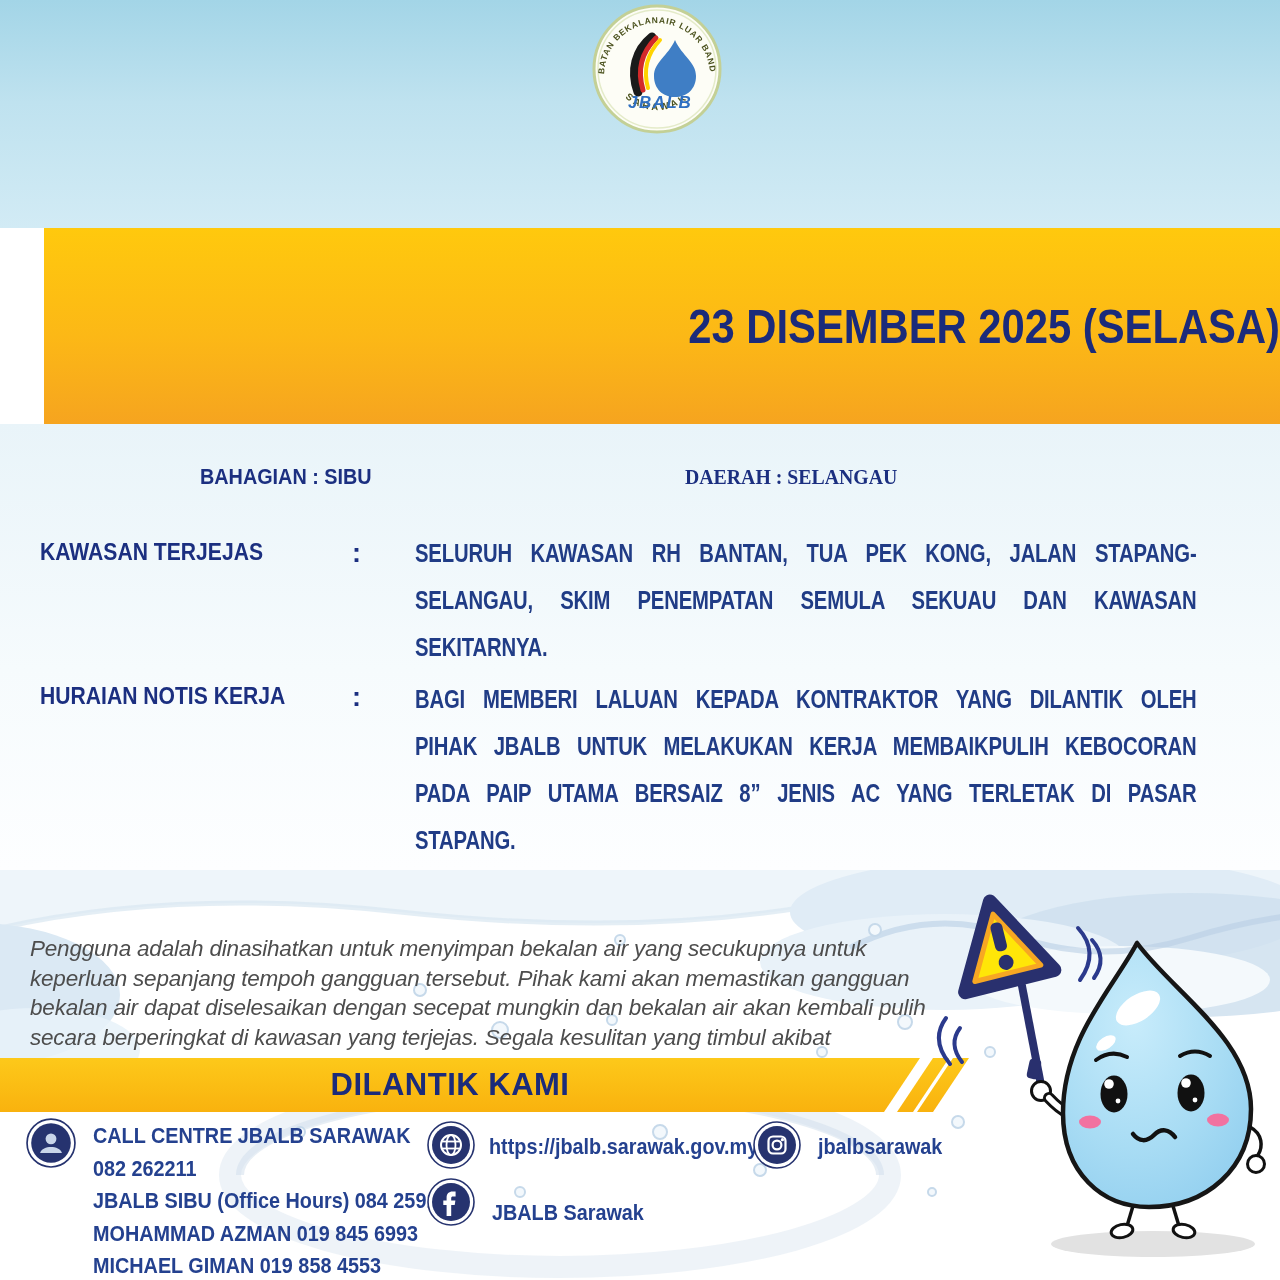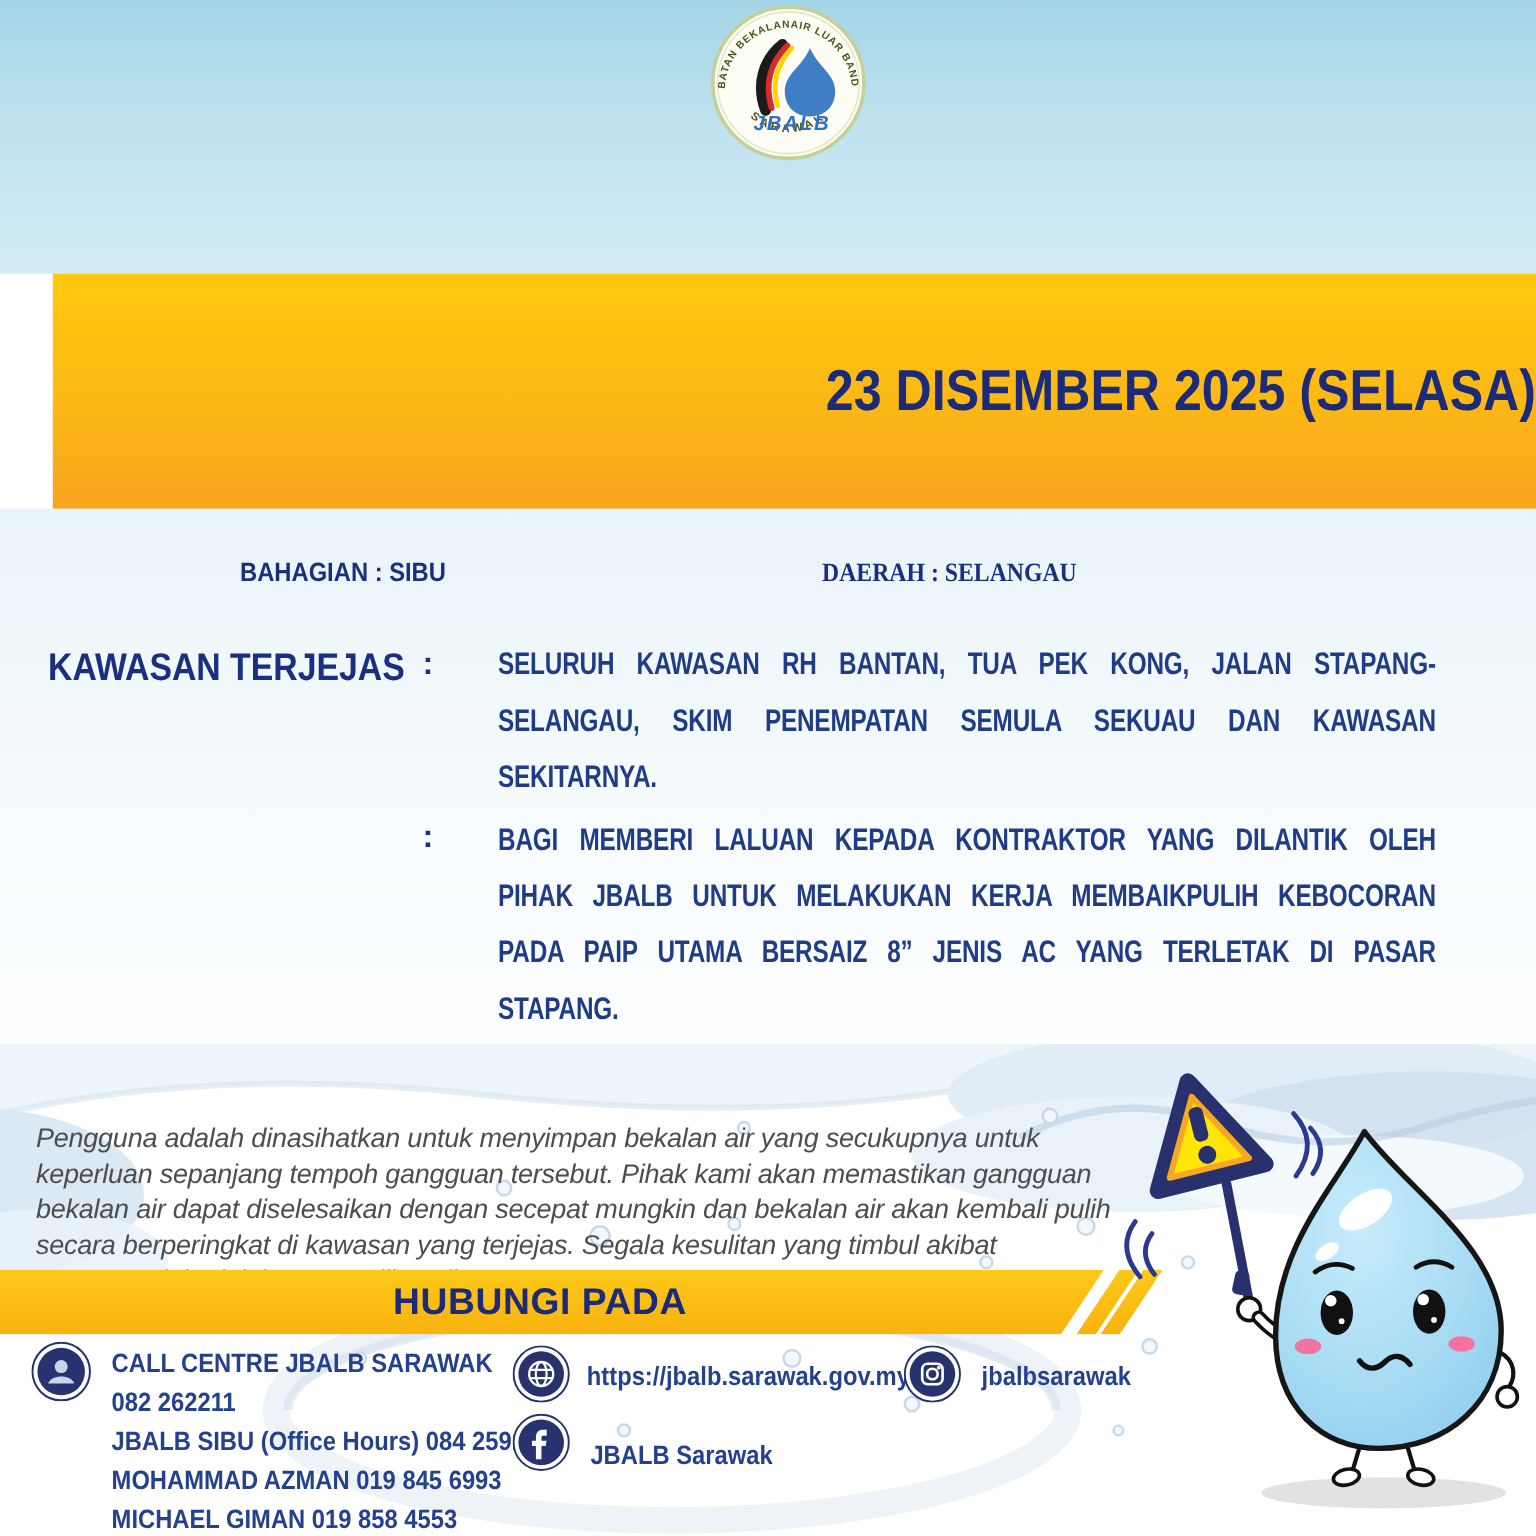--- a/index.html
+++ b/index.html
@@ -21,21 +21,21 @@
   .date-banner .line{white-space:nowrap;}
   .date-banner .line span{display:inline-block;transform:scaleX(.87);transform-origin:center;
     font-size:48px;font-weight:bold;color:#1b2b7a;}
   
   .content{position:absolute;left:0;top:424px;width:1280px;height:446px;
     background:linear-gradient(180deg,#e9f4f9 0%,#f6fbfd 55%,#fdfeff 100%);}
   .region{position:absolute;top:40px;font-size:22px;font-weight:bold;color:#1b2f80;white-space:nowrap;}
   .region span{display:inline-block;transform:scaleX(.9);transform-origin:left;}
   .region.bahagian{left:200px;}
   .region.daerah{left:685px;font-family:Liberation Serif, serif;}
-  .detail-label{position:absolute;left:40px;width:330px;font-size:32px;font-weight:bold;color:#1b2f80;white-space:nowrap;}
+  .detail-label{position:absolute;left:40px;width:330px;font-size:24px;font-weight:bold;color:#1b2f80;white-space:nowrap;}
   .detail-label span{display:inline-block;transform:scaleX(.88);transform-origin:left;}
   .detail-colon{position:absolute;left:352px;font-size:27px;font-weight:bold;color:#1b2f80;}
   .detail-text{position:absolute;left:415px;width:1002px;font-size:26px;font-weight:bold;color:#203c86;
     line-height:47px;text-align:justify;letter-spacing:-0.2px;word-spacing:3px;
     transform:scaleX(.78);transform-origin:left top;}
   .row1-label{top:114px;}  .row1-colon{top:114px;}  .row1-text{top:106px;}
   .row2-label{top:258px;}  .row2-colon{top:258px;}  .row2-text{top:252px;}
   
   .bottom{position:absolute;left:0;top:870px;width:1280px;height:410px;background:#ffffff;}
   .decor{position:absolute;left:0;top:0;width:1280px;height:410px;}
@@ -96,20 +96,21 @@
   </div>
 
   <div class="content">
     <div class="region bahagian"><span>BAHAGIAN : SIBU</span></div>
     <div class="region daerah"><span>DAERAH : SELANGAU</span></div>
 
     <div class="detail-label row1-label"><span>KAWASAN TERJEJAS</span></div>
     <div class="detail-colon row1-colon">:</div>
     <div class="detail-text row1-text">SELURUH KAWASAN RH BANTAN, TUA PEK KONG, JALAN STAPANG-SELANGAU, SKIM PENEMPATAN SEMULA SEKUAU DAN KAWASAN SEKITARNYA.</div>
 
+    <div class="detail-label row2-label"><span>HURAIAN NOTIS KERJA</span></div>
     <div class="detail-colon row2-colon">:</div>
     <div class="detail-text row2-text">BAGI MEMBERI LALUAN KEPADA KONTRAKTOR YANG DILANTIK OLEH PIHAK JBALB UNTUK MELAKUKAN KERJA MEMBAIKPULIH KEBOCORAN PADA PAIP UTAMA BERSAIZ 8” JENIS AC YANG TERLETAK DI PASAR STAPANG.</div>
   </div>
 
   <div class="bottom">
 
     <svg class="decor" viewBox="0 0 1280 410">
       <path d="M0,58 Q180,18 400,42 T800,38 T1280,22 L1280,0 L0,0 Z" fill="#eef5fa"></path>
       <path d="M0,58 Q180,18 400,42 T800,38 T1280,22" fill="none" stroke="#d9e7f1" stroke-width="5" opacity=".7"></path>
       <ellipse cx="1050" cy="42" rx="260" ry="58" fill="#e0ecf6"></ellipse>
@@ -139,21 +140,21 @@
           <circle cx="932" cy="322" r="4"></circle>
         <circle cx="990" cy="182" r="5"></circle>
           <circle cx="875" cy="60" r="6"></circle>
           <circle cx="620" cy="70" r="5"></circle>
       </g>
     </svg>
 
     <div class="advisory">Pengguna adalah dinasihatkan untuk menyimpan bekalan air yang secukupnya untuk keperluan sepanjang tempoh gangguan tersebut. Pihak kami akan memastikan gangguan bekalan air dapat diselesaikan dengan secepat mungkin dan bekalan air akan kembali pulih secara berperingkat di kawasan yang terjejas. Segala kesulitan yang timbul akibat gangguan ini adalah sangat dikesali.</div>
 
     <div class="contact-banner">
-      <div class="label">HUBUNGI PADA</div>
+      <div class="label">DILANTIK KAMI</div>
     </div>
     <div class="stripe s1"></div>
     <div class="stripe s2"></div>
 
     <svg class="cicon" style="left:26px;top:248px;" viewBox="0 0 48 48">
       <circle cx="24" cy="24" r="23" fill="#ffffff" stroke="#26336f" stroke-width="1.6"></circle>
       <circle cx="24" cy="24" r="19" fill="#26336f"></circle>
       <circle cx="24" cy="20" r="5.2" fill="#c9d5e9"></circle>
       <path d="M13.5,33.5 c2.5,-7.5 18.5,-7.5 21,0 z" fill="#c9d5e9"></path>
     </svg>

